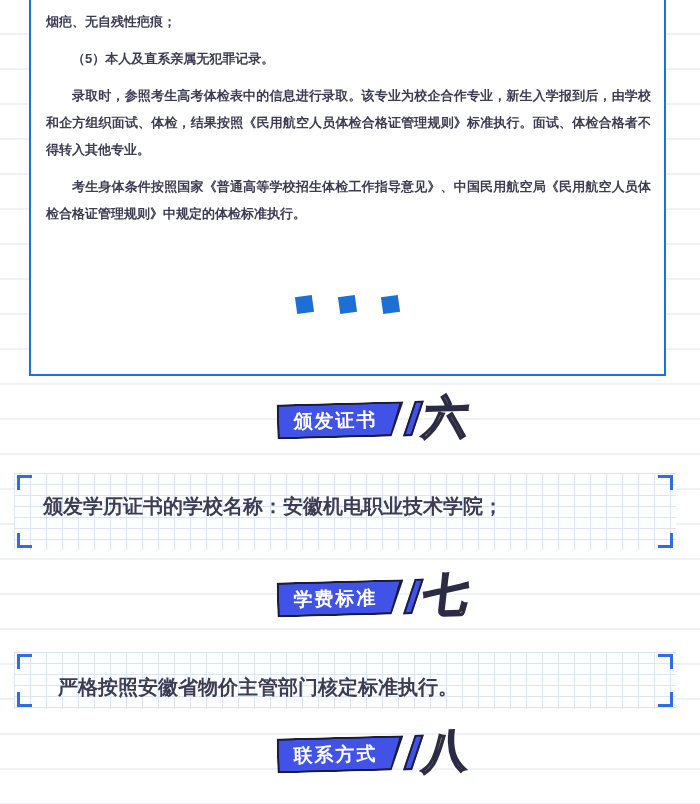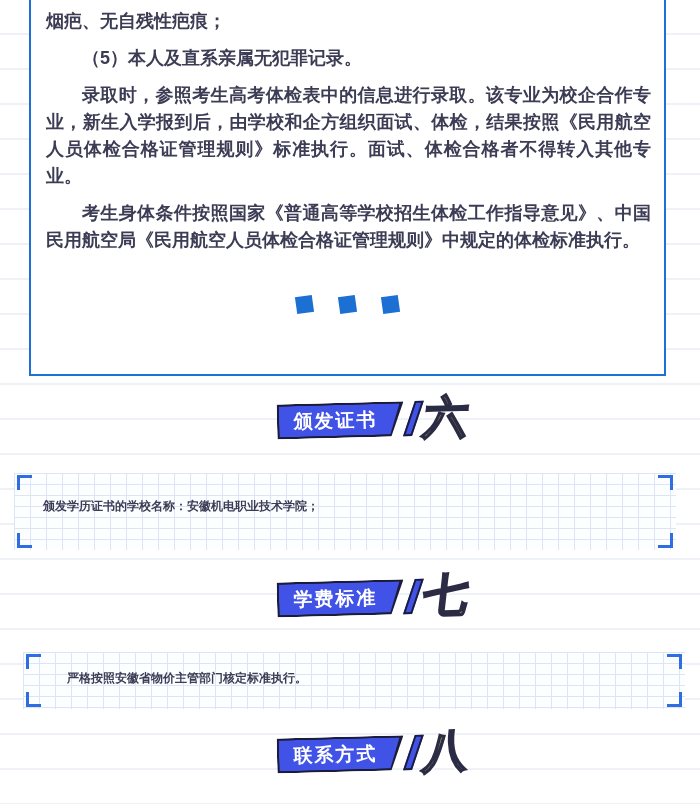--- a/index.html
+++ b/index.html
@@ -26,21 +26,21 @@
   .page{position:absolute;inset:0;}
 
   
   .intro-box{
     position:absolute;left:29px;top:-20px;width:637px;height:396px;
     border:2px solid var(--box-border-blue);
     background:#ffffff;
     padding:26px 13px 0 15px;
   }
   .intro-text p{
-    font-size:18px;line-height:27px;font-weight:700;color:var(--text-dark);
+    font-size:13px;line-height:27px;font-weight:700;color:var(--text-dark);
     text-align:justify;text-justify:inter-ideograph;
     margin-bottom:10px;
   }
   .intro-text p + p{text-indent:2em;}
   .dots{
     position:absolute;left:29px;top:296px;width:637px;
     display:flex;justify-content:center;gap:26px;
   }
   .dot{
     width:17px;height:17px;background:var(--dot-blue);
@@ -89,23 +89,23 @@
 
   
   .grid-box{
     position:absolute;left:14px;width:662px;
     background:
       repeating-linear-gradient(to right, var(--grid-line) 0 1px, transparent 1px 16px),
       repeating-linear-gradient(to bottom, var(--grid-line) 0 1px, transparent 1px 11px),
       #fdfeff;
   }
   .grid-box.box1{top:473px;height:77px;padding:20px 20px 0 29px;}
-  .grid-box.box2{top:652px;height:57px;padding:13px 20px 0 44px;margin-left:9px;}
+  .grid-box.box2{top:652px;height:57px;padding:22px 20px 0 44px;}
   .grid-box p{
-    font-size:12px;line-height:26px;font-weight:700;color:var(--text-dark);
+    font-size:20px;line-height:26px;font-weight:700;color:var(--text-dark);
     white-space:nowrap;
   }
   .corner{position:absolute;width:15px;height:15px;border:0 solid var(--bracket-blue);}
   .corner.tl{left:3px;top:2px;border-left-width:3px;border-top-width:3px;}
   .corner.tr{right:3px;top:2px;border-right-width:3px;border-top-width:3px;}
   .corner.bl{left:3px;bottom:2px;border-left-width:3px;border-bottom-width:3px;}
   .corner.br{right:3px;bottom:2px;border-right-width:3px;border-bottom-width:3px;}
 </style>
 </head>
 <body>

